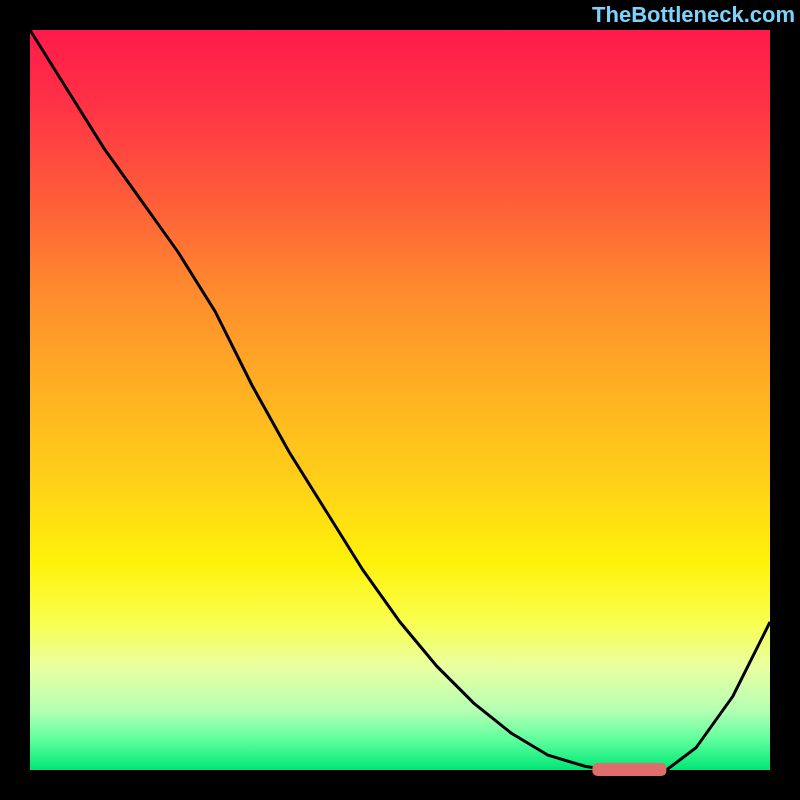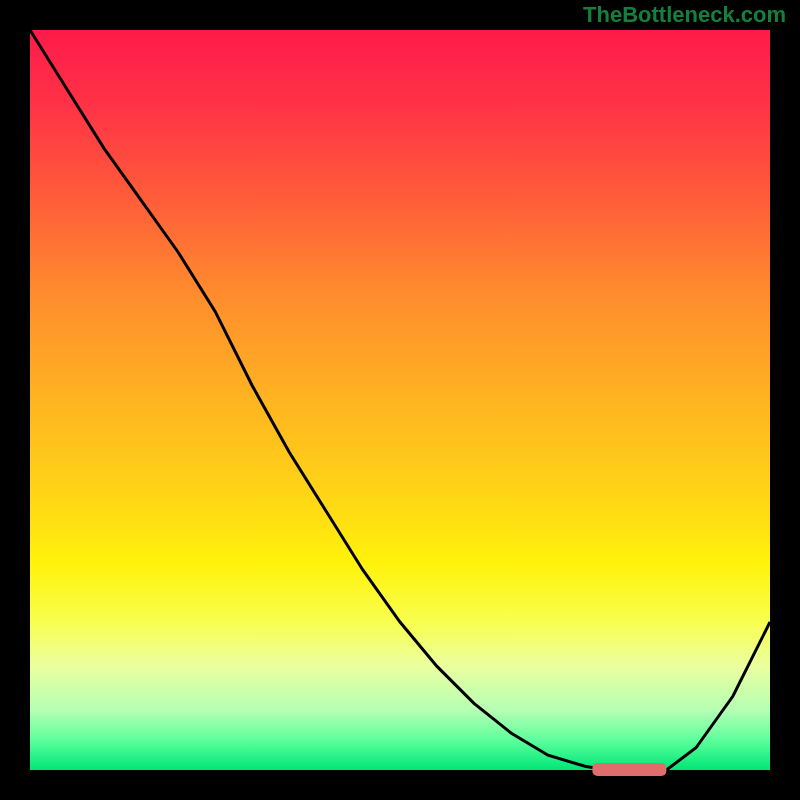--- a/index.html
+++ b/index.html
@@ -12,22 +12,22 @@
     overflow: hidden;
   }
   .stage {
     position: relative;
     width: 800px;
     height: 800px;
   }
   .watermark {
     position: absolute;
     top: 2px;
-    right: 14px;
-    color: #15803d;
+    right: 5px;
+    color: #7dd3fc;
     font-size: 22px;
     font-weight: 600;
     user-select: none;
   }
   .plot-svg {
     position: absolute;
     top: 0;
     left: 0;
   }
 </style>

